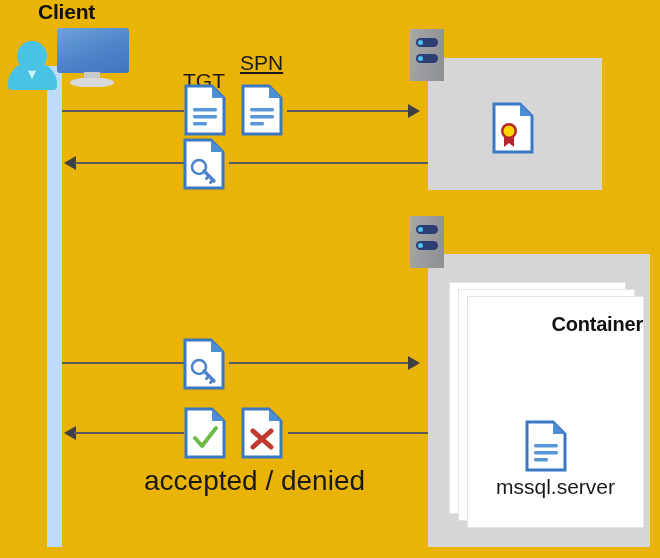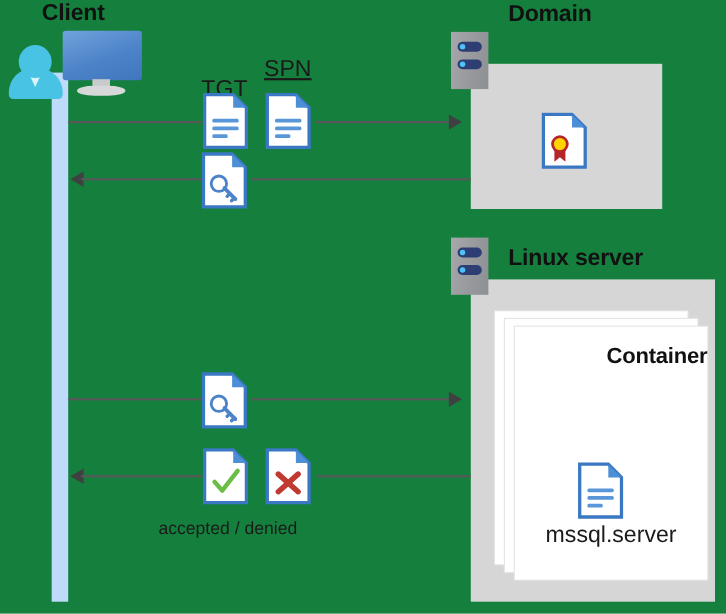--- a/index.html
+++ b/index.html
@@ -4,21 +4,21 @@
 <style>
   html, body {
     margin: 0;
     padding: 0;
     background: #ffffff;
   }
   #canvas {
     position: relative;
     width: 660px;
     height: 558px;
-    background: #15803d;
+    background: #eab308;
     font-family: "Liberation Sans", sans-serif;
     overflow: hidden;
   }
   .abs { position: absolute; }
 
   
   .title-bold {
     font-weight: bold;
     color: #111111;
     letter-spacing: -0.2px;
@@ -169,21 +169,20 @@
   <div class="abs zone" style="left:428px; top:58px; width:174px; height:132px;"></div>
 
   <div class="abs" style="left:410px; top:29px; width:34px; height:52px;">
     <div class="rack" style="position:relative;">
       <div class="rack-led" style="top:9px;"></div>
       <div class="rack-led" style="top:25px;"></div>
     </div>
   </div>
 
   <div class="abs title-bold" style="left:462px; top:0px; font-size:21px; line-height:25px;">
-    <div>Domain</div>
   </div>
 
   <div class="doc" style="left:492px; top:102px;">
     <svg viewBox="0 0 42 52">
       <path d="M2,2 H28 L40,14 V50 H2 Z" fill="#ffffff" stroke="#3a78c3" stroke-width="3"></path>
       <path d="M28,2 L40,14 H28 Z" fill="#4d8fd6"></path>
       <circle cx="17" cy="29" r="8" fill="#b5262a"></circle>
       <circle cx="17" cy="29" r="5.5" fill="#ffd400"></circle>
       <path d="M12,35 L12,45 L17,41 L22,45 L22,35 Z" fill="#b5262a"></path>
     </svg>
@@ -191,21 +190,20 @@
 
   <div class="abs zone" style="left:428px; top:254px; width:222px; height:293px;"></div>
 
   <div class="abs" style="left:410px; top:216px; width:34px; height:52px;">
     <div class="rack" style="position:relative;">
       <div class="rack-led" style="top:9px;"></div>
       <div class="rack-led" style="top:25px;"></div>
     </div>
   </div>
 
-  <div class="abs title-bold" style="left:462px; top:222px; font-size:21px; line-height:25px;">Linux server</div>
 
   <div class="abs card" style="left:450px; top:283px; width:175px; height:230px;"></div>
   <div class="abs card" style="left:459px; top:290px; width:175px; height:230px;"></div>
   <div class="abs card" style="left:468px; top:297px; width:175px; height:230px;"></div>
 
   <div class="abs title-bold" style="left:468px; top:312px; width:175px; text-align:right; font-size:20px; line-height:24px;">Container</div>
 
 
   <div class="doc" style="left:525px; top:420px;">
     <svg viewBox="0 0 42 52">
@@ -289,15 +287,15 @@
   </div>
 
   <div class="doc" style="left:241px; top:407px;">
     <svg viewBox="0 0 42 52">
       <path d="M2,2 H28 L40,14 V50 H2 Z" fill="#ffffff" stroke="#3a78c3" stroke-width="3"></path>
       <path d="M28,2 L40,14 H28 Z" fill="#4d8fd6"></path>
       <path d="M12,24 L30,40 M30,24 L12,40" fill="none" stroke="#c03a31" stroke-width="5" stroke-linecap="round"></path>
     </svg>
   </div>
 
-  <div class="abs label-plain" style="left:144px; top:468px; font-size:16px; line-height:25px;">accepted / denied</div>
+  <div class="abs label-plain" style="left:144px; top:468px; font-size:28px; line-height:25px;">accepted / denied</div>
 
 </div>
 
 </body></html>

